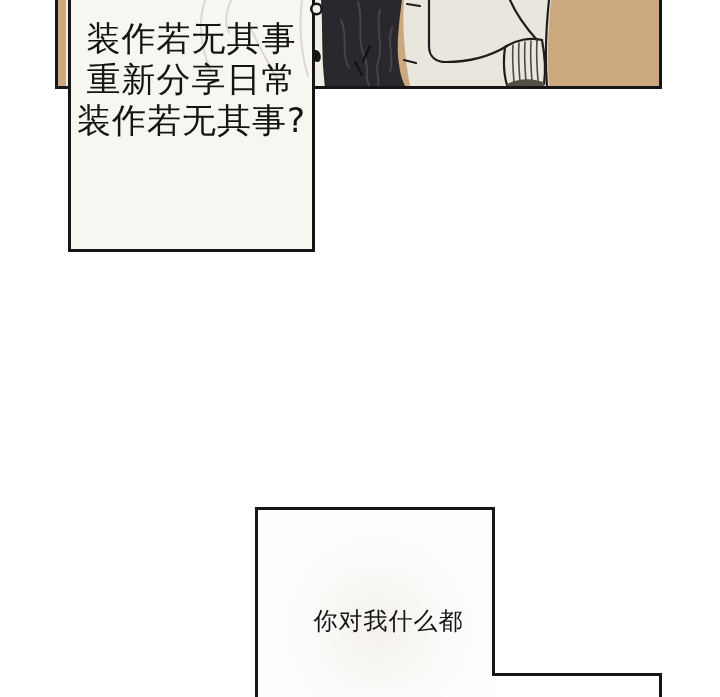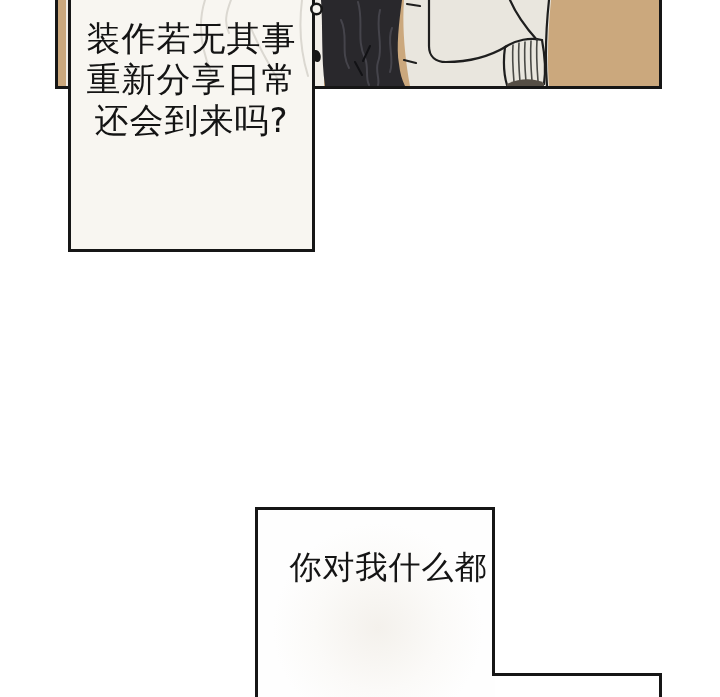--- a/index.html
+++ b/index.html
@@ -24,21 +24,21 @@
     font-size:34px;line-height:41px;letter-spacing:1px;white-space:nowrap;
   }
   .coat-buttons{position:absolute;left:306px;top:0;z-index:4;}
   
   .bubble-bottom{
     position:absolute;left:255px;top:507px;width:240px;height:190px;box-sizing:border-box;
     border-left:3px solid #161616;border-top:3px solid #161616;z-index:2;
     background:radial-gradient(circle 105px at 120px 118px,#f4f1ec 0%,#fbfaf8 60%,#fefefe 100%);
   }
   .bubble-bottom .text{
-    margin-top:38px;text-align:center;font-size:32px;line-height:39px;letter-spacing:1px;white-space:nowrap;padding-left:24px;
+    margin-top:92px;text-align:center;font-size:24px;line-height:39px;letter-spacing:1px;white-space:nowrap;padding-left:24px;
   }
   .ink{position:absolute;background:#161616;}
   .b2-right{left:492px;top:507px;width:3px;height:169px;z-index:2;}
   .p2-top{left:492px;top:673px;width:170px;height:3px;z-index:1;}
   .p2-right{left:659px;top:673px;width:3px;height:24px;z-index:1;}
 </style>
 </head>
 <body>
 
 <div class="page">
@@ -87,21 +87,21 @@
       <g stroke="#dbd8d1" stroke-width="2" fill="none" stroke-linecap="round">
         <path d="M134,0 C127,22 129,46 140,72"></path>
         <path d="M160,0 C155,13 153,23 158,33"></path>
         <path d="M180,28 C188,48 197,63 206,78"></path>
         <path d="M231,0 C228,24 229,50 237,76"></path>
       </g>
     </svg>
     <div class="text">
       <div>装作若无其事</div>
       <div>重新分享日常</div>
-      <div>还会到来吗?</div>
+      <div>装作若无其事?</div>
     </div>
   </div>
 
   <svg class="coat-buttons" width="22" height="68" viewBox="0 0 22 68" xmlns="http://www.w3.org/2000/svg">
     <circle cx="10.5" cy="9" r="5.2" fill="#f6f4ef" stroke="#161616" stroke-width="2.6"></circle>
     <ellipse cx="10.5" cy="56" rx="4.2" ry="6.2" fill="#161616" transform="rotate(-14 10.5 56)"></ellipse>
   </svg>
 
   <div class="bubble-bottom">
     <div class="text">

